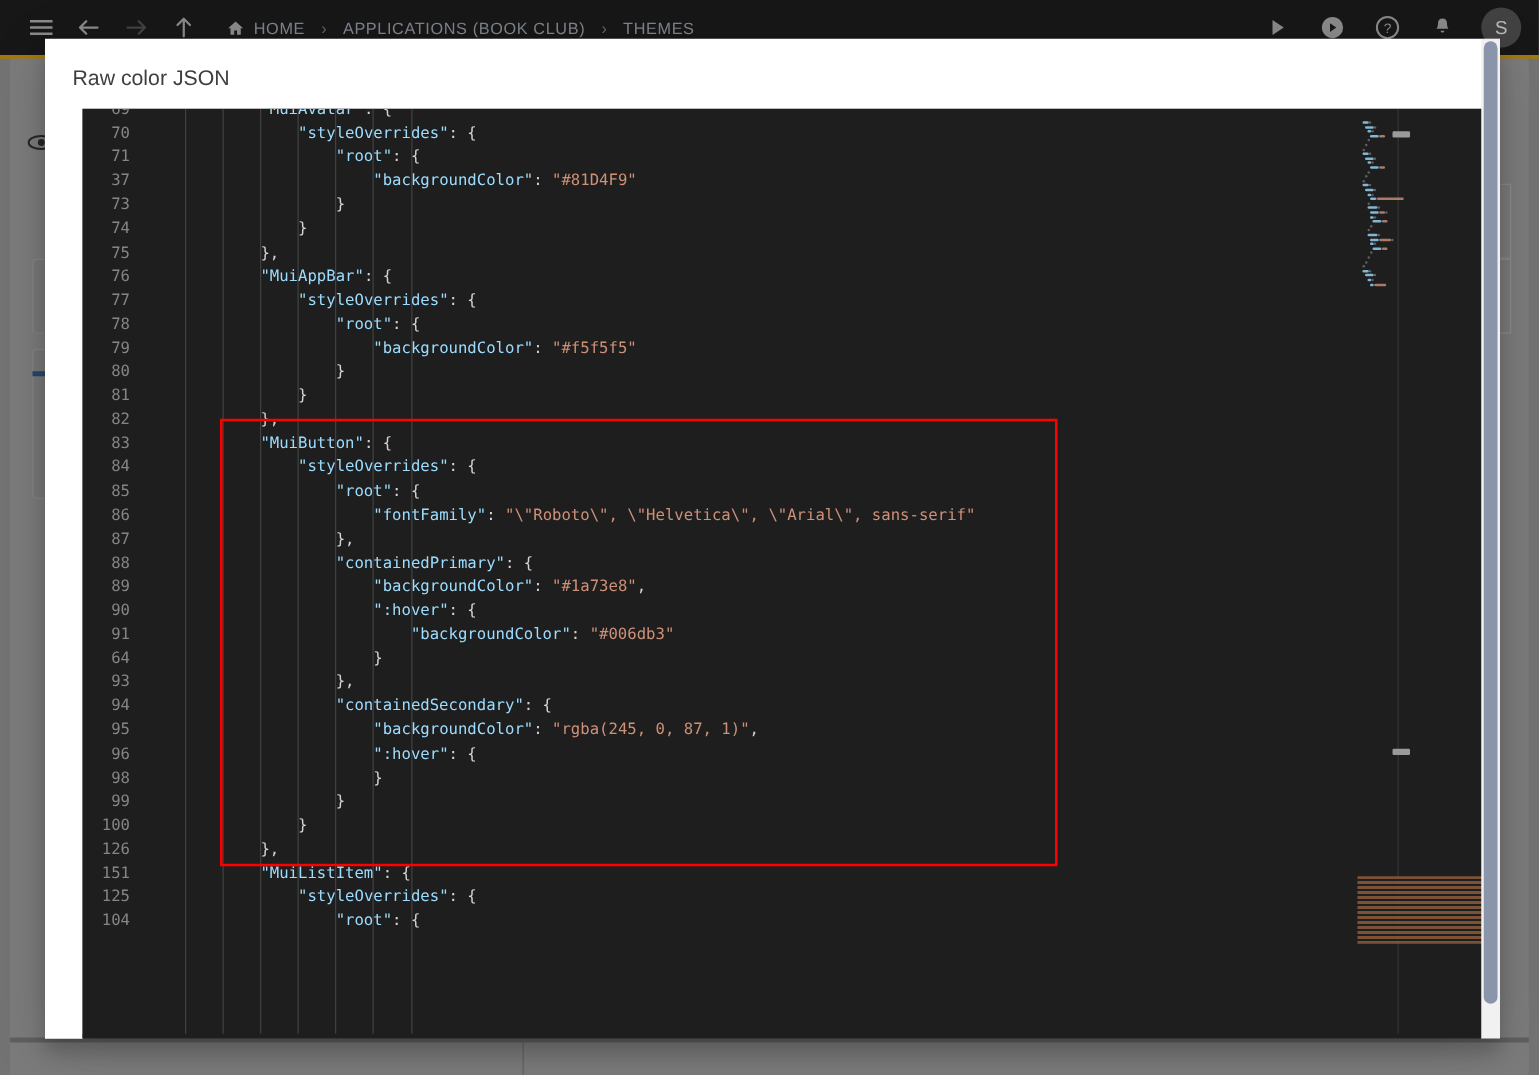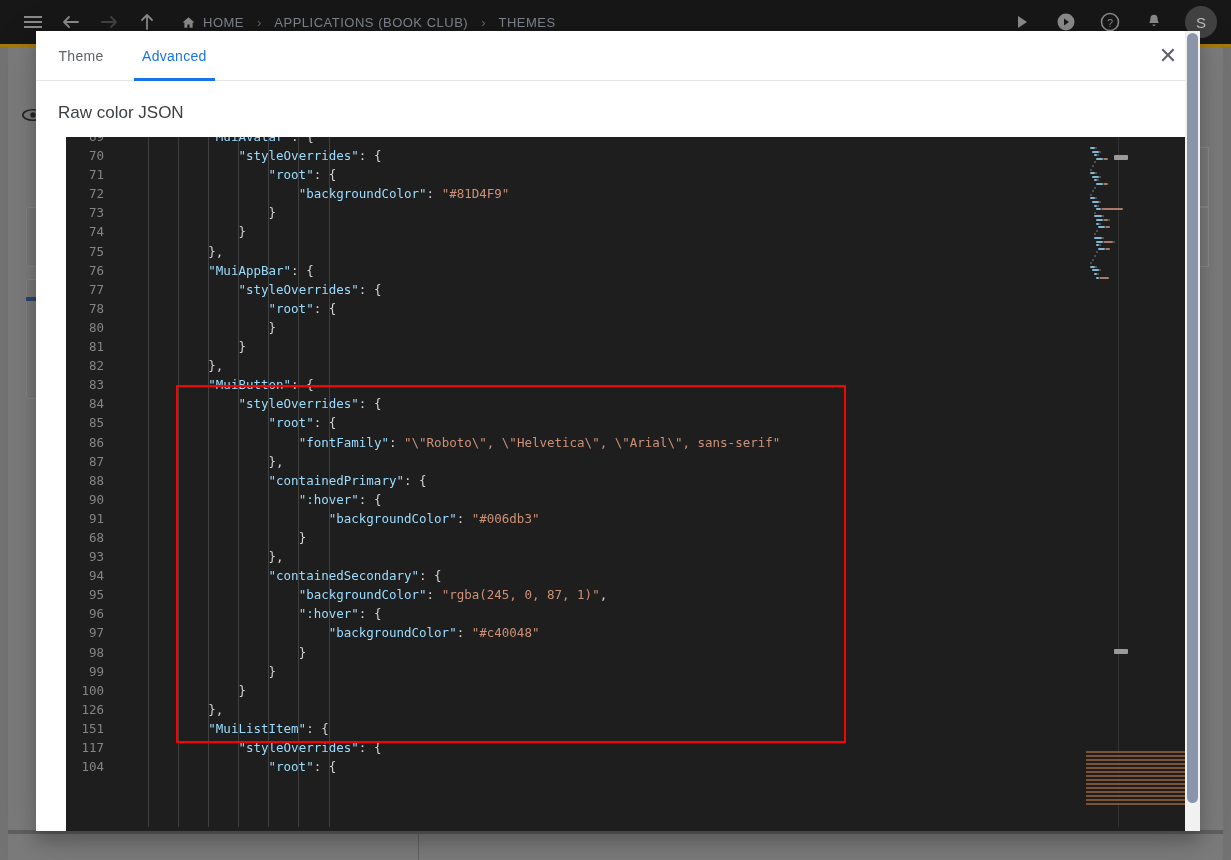--- a/index.html
+++ b/index.html
@@ -253,79 +253,69 @@
     <div id="ghost-check">✓</div>
   </div>
   <div id="rail-bottom"></div>
   <div id="rail-div-v"></div>
 </div>
 
 <div id="scrim"></div>
 
 <div id="modal">
 
-  <div id="tabbar">
-    <div class="tab">
-      <span>Theme</span>
-    </div>
-    <div class="tab active">
-      <span>Advanced</span>
-    </div>
-    <div id="close-x">
-      <span>✕</span>
-    </div>
-  </div>
 
   <div id="modal-title">Raw color JSON</div>
 
   <div id="editor-wrap">
     <div id="editor">
       <div id="guides">
           <div class="guide" style="left: 82.08px;"></div>
           <div class="guide" style="left: 112.16px;"></div>
           <div class="guide" style="left: 142.24px;"></div>
           <div class="guide" style="left: 172.32px;"></div>
           <div class="guide" style="left: 202.4px;"></div>
           <div class="guide" style="left: 232.48px;"></div>
           <div class="guide" style="left: 262.56px;"></div>
         </div>
       <div id="code-scroller">
           <div class="line"><span class="ln">69</span><span class="code"><span class="p">            </span><span class="k">"MuiAvatar"</span><span class="p">: {</span></span></div>
           <div class="line"><span class="ln">70</span><span class="code"><span class="p">                </span><span class="k">"styleOverrides"</span><span class="p">: {</span></span></div>
           <div class="line"><span class="ln">71</span><span class="code"><span class="p">                    </span><span class="k">"root"</span><span class="p">: {</span></span></div>
-          <div class="line"><span class="ln">72</span><span class="code"><span class="p">                        </span><span class="k">"backgroundColor"</span><span class="p">: </span><span class="s">"#81D4F9"</span></span></div>
+          <div class="line"><span class="ln">37</span><span class="code"><span class="p">                        </span><span class="k">"backgroundColor"</span><span class="p">: </span><span class="s">"#81D4F9"</span></span></div>
           <div class="line"><span class="ln">73</span><span class="code"><span class="p">                    </span><span class="p">}</span></span></div>
           <div class="line"><span class="ln">74</span><span class="code"><span class="p">                </span><span class="p">}</span></span></div>
           <div class="line"><span class="ln">75</span><span class="code"><span class="p">            </span><span class="p">},</span></span></div>
           <div class="line"><span class="ln">76</span><span class="code"><span class="p">            </span><span class="k">"MuiAppBar"</span><span class="p">: {</span></span></div>
           <div class="line"><span class="ln">77</span><span class="code"><span class="p">                </span><span class="k">"styleOverrides"</span><span class="p">: {</span></span></div>
           <div class="line"><span class="ln">78</span><span class="code"><span class="p">                    </span><span class="k">"root"</span><span class="p">: {</span></span></div>
+          <div class="line"><span class="ln">79</span><span class="code"><span class="p">                        </span><span class="k">"backgroundColor"</span><span class="p">: </span><span class="s">"#f5f5f5"</span></span></div>
           <div class="line"><span class="ln">80</span><span class="code"><span class="p">                    </span><span class="p">}</span></span></div>
           <div class="line"><span class="ln">81</span><span class="code"><span class="p">                </span><span class="p">}</span></span></div>
           <div class="line"><span class="ln">82</span><span class="code"><span class="p">            </span><span class="p">},</span></span></div>
           <div class="line"><span class="ln">83</span><span class="code"><span class="p">            </span><span class="k">"MuiButton"</span><span class="p">: {</span></span></div>
           <div class="line"><span class="ln">84</span><span class="code"><span class="p">                </span><span class="k">"styleOverrides"</span><span class="p">: {</span></span></div>
           <div class="line"><span class="ln">85</span><span class="code"><span class="p">                    </span><span class="k">"root"</span><span class="p">: {</span></span></div>
           <div class="line"><span class="ln">86</span><span class="code"><span class="p">                        </span><span class="k">"fontFamily"</span><span class="p">: </span><span class="s">"\"Roboto\", \"Helvetica\", \"Arial\", sans-serif"</span></span></div>
           <div class="line"><span class="ln">87</span><span class="code"><span class="p">                    </span><span class="p">},</span></span></div>
           <div class="line"><span class="ln">88</span><span class="code"><span class="p">                    </span><span class="k">"containedPrimary"</span><span class="p">: {</span></span></div>
+          <div class="line"><span class="ln">89</span><span class="code"><span class="p">                        </span><span class="k">"backgroundColor"</span><span class="p">: </span><span class="s">"#1a73e8"</span><span class="p">,</span></span></div>
           <div class="line"><span class="ln">90</span><span class="code"><span class="p">                        </span><span class="k">":hover"</span><span class="p">: {</span></span></div>
           <div class="line"><span class="ln">91</span><span class="code"><span class="p">                            </span><span class="k">"backgroundColor"</span><span class="p">: </span><span class="s">"#006db3"</span></span></div>
-          <div class="line"><span class="ln">68</span><span class="code"><span class="p">                        </span><span class="p">}</span></span></div>
+          <div class="line"><span class="ln">64</span><span class="code"><span class="p">                        </span><span class="p">}</span></span></div>
           <div class="line"><span class="ln">93</span><span class="code"><span class="p">                    </span><span class="p">},</span></span></div>
           <div class="line"><span class="ln">94</span><span class="code"><span class="p">                    </span><span class="k">"containedSecondary"</span><span class="p">: {</span></span></div>
           <div class="line"><span class="ln">95</span><span class="code"><span class="p">                        </span><span class="k">"backgroundColor"</span><span class="p">: </span><span class="s">"rgba(245, 0, 87, 1)"</span><span class="p">,</span></span></div>
           <div class="line"><span class="ln">96</span><span class="code"><span class="p">                        </span><span class="k">":hover"</span><span class="p">: {</span></span></div>
-          <div class="line"><span class="ln">97</span><span class="code"><span class="p">                            </span><span class="k">"backgroundColor"</span><span class="p">: </span><span class="s">"#c40048"</span></span></div>
           <div class="line"><span class="ln">98</span><span class="code"><span class="p">                        </span><span class="p">}</span></span></div>
           <div class="line"><span class="ln">99</span><span class="code"><span class="p">                    </span><span class="p">}</span></span></div>
           <div class="line"><span class="ln">100</span><span class="code"><span class="p">                </span><span class="p">}</span></span></div>
           <div class="line"><span class="ln">126</span><span class="code"><span class="p">            </span><span class="p">},</span></span></div>
           <div class="line"><span class="ln">151</span><span class="code"><span class="p">            </span><span class="k">"MuiListItem"</span><span class="p">: {</span></span></div>
-          <div class="line"><span class="ln">117</span><span class="code"><span class="p">                </span><span class="k">"styleOverrides"</span><span class="p">: {</span></span></div>
+          <div class="line"><span class="ln">125</span><span class="code"><span class="p">                </span><span class="k">"styleOverrides"</span><span class="p">: {</span></span></div>
           <div class="line"><span class="ln">104</span><span class="code"><span class="p">                    </span><span class="k">"root"</span><span class="p">: {</span></span></div>
         </div>
       <div id="redbox"></div>
       <div id="editor-scrollbar"></div>
     </div>
     <div id="minimap">
       <div id="mm-slider-line"></div>
       <div id="mm-block"></div>
       <div class="mm-mark" style="left:36px; top:18px;"></div>
       <div class="mm-mark" style="left:36px; top:512px;"></div>

